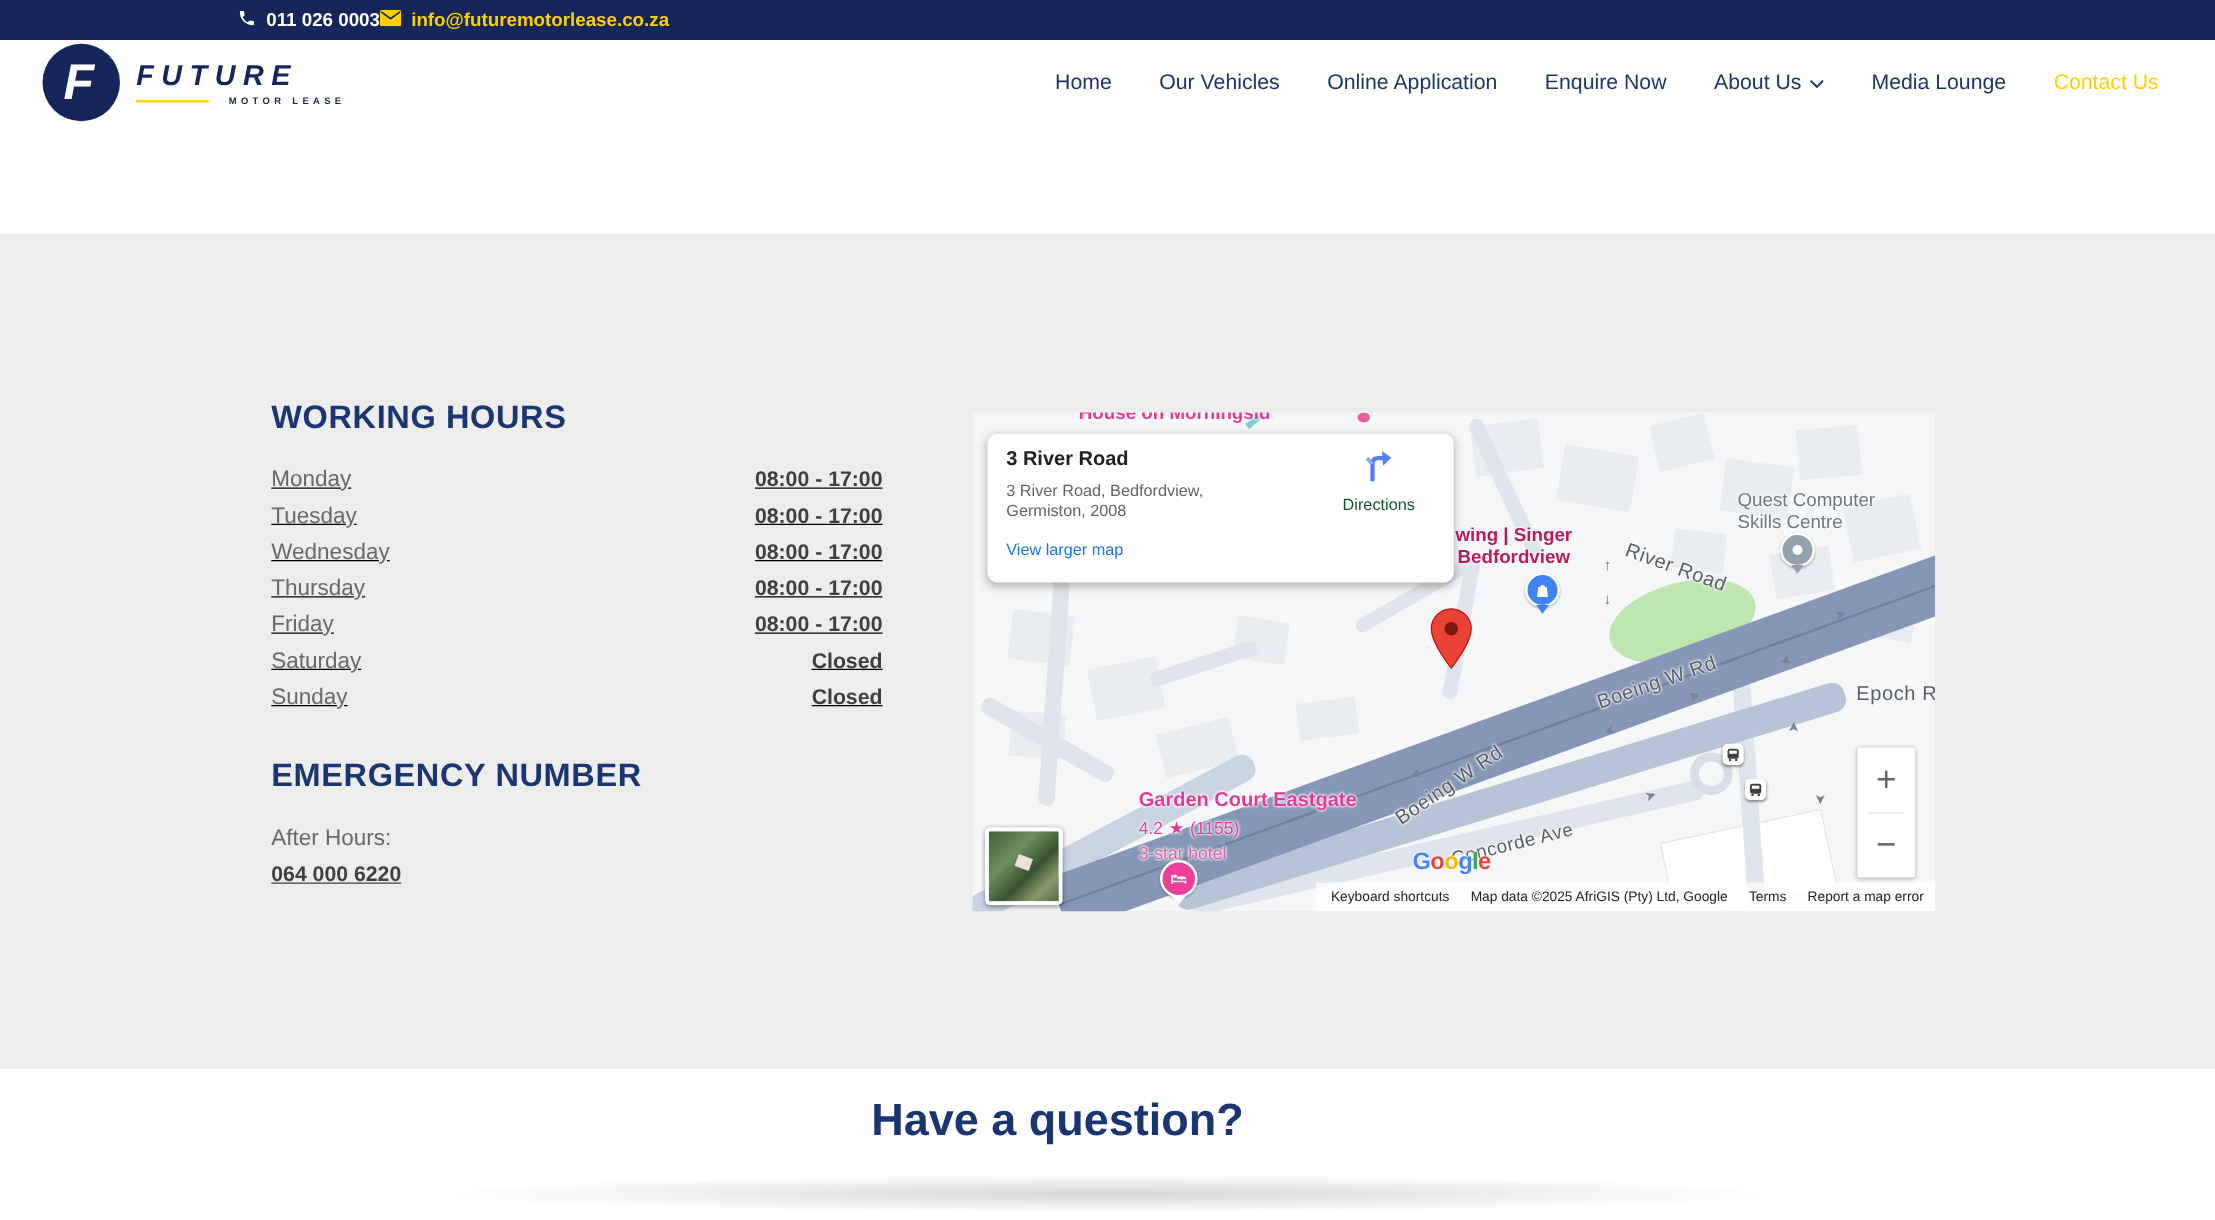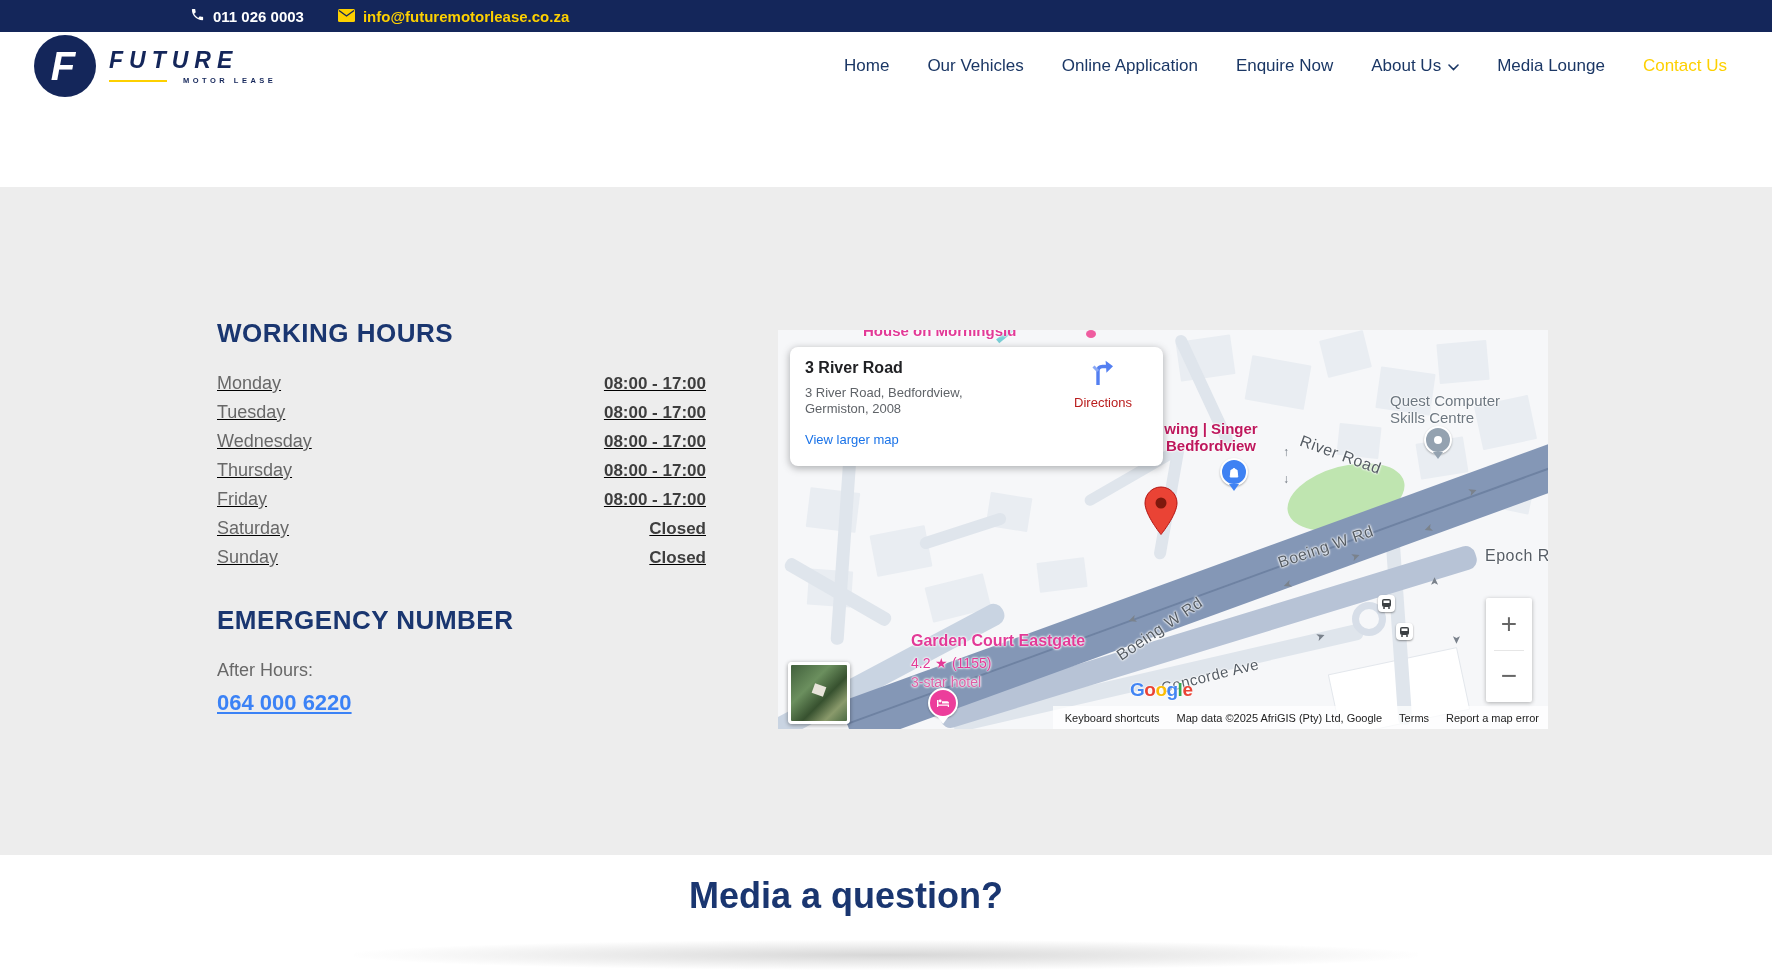--- a/index.html
+++ b/index.html
@@ -2,21 +2,21 @@
 <html><head>
 <meta charset="utf-8">
 <style>
   html,body{margin:0;padding:0;}
   body{width:1772px;height:976px;position:relative;overflow:hidden;background:#ffffff;
        font-family:"Liberation Sans","DejaVu Sans",sans-serif;}
 
   
   .topbar{position:absolute;left:0;top:0;width:1772px;height:32px;background:#14265a;
           display:flex;align-items:center;}
-  .topbar-inner{display:flex;align-items:center;gap:34px;margin-left:190px;}
+  .topbar-inner{display:flex;align-items:center;margin-left:190px;}
   .tb-item{display:flex;align-items:center;gap:8px;font-size:15px;cursor:pointer;}
   .tb-phone{color:#ffffff;font-weight:600;}
   .tb-email{color:#fdd000;font-weight:600;}
 
   
   .navbar{position:absolute;left:0;top:32px;width:1772px;height:68px;background:#ffffff;
           display:flex;align-items:center;justify-content:space-between;}
   .logo{display:flex;align-items:center;gap:13px;margin-left:34px;cursor:pointer;}
   .logo-badge{width:62px;height:62px;border-radius:50%;background:#14265a;display:flex;
               align-items:center;justify-content:center;color:#fff;font-size:40px;
@@ -35,22 +35,22 @@
   .section-gray{position:absolute;left:0;top:187px;width:1772px;height:668px;background:#ededed;}
   .wh-title{position:absolute;left:217px;top:318px;font-size:26px;font-weight:bold;
             color:#1a3670;letter-spacing:.5px;}
   .hours{position:absolute;left:217px;top:369px;width:489px;text-decoration:underline;}
   .hrow{display:flex;justify-content:space-between;align-items:center;height:29px;}
   .hday{font-size:18px;color:#686868;}
   .hval{font-size:17px;font-weight:bold;color:#3e3e3e;}
   .em-title{position:absolute;left:217px;top:605px;font-size:26px;font-weight:bold;
             color:#1a3670;letter-spacing:.5px;}
   .after-hours{position:absolute;left:217px;top:660px;font-size:18px;color:#686868;}
-  .em-number{position:absolute;left:217px;top:690px;font-size:22px;font-weight:bold;
-             color:#3b82f6;text-decoration:underline;cursor:pointer;}
+  .em-number{position:absolute;left:217px;top:690px;font-size:17px;font-weight:bold;
+             color:#404040;text-decoration:underline;cursor:pointer;}
 
   
   .map{position:absolute;left:778px;top:330px;width:770px;height:399px;background:#f6f7f9;
        overflow:hidden;}
   .bld{position:absolute;background:#e9edf2;border-radius:1px;}
   .road{position:absolute;background:#dfe5ec;border-radius:6px;}
   .hwy{position:absolute;left:42px;top:217px;width:900px;height:46px;background:#8497b6;
        transform:rotate(-20deg);z-index:1;}
   .hwy::after{content:"";position:absolute;left:0;top:22px;width:100%;height:2px;background:#6e82a2;}
   .slip{position:absolute;left:150px;top:295px;width:560px;height:24px;background:#b7c3d6;
@@ -73,21 +73,21 @@
   .updown{position:absolute;color:#6d757e;font-size:12px;z-index:3;line-height:12px;}
 
   
   .card{position:absolute;left:12px;top:17px;width:373px;height:119px;background:#fff;
         border-radius:8px;box-shadow:0 2px 7px 1px rgba(60,64,67,.35);z-index:30;
         padding:12px 0 0 15px;box-sizing:border-box;}
   .card-title{font-size:16px;font-weight:bold;color:#202124;}
   .card-addr{font-size:13px;color:#5f6368;line-height:16px;margin-top:8px;width:170px;}
   .card-link{font-size:13px;color:#1a73e8;margin-top:15px;display:inline-block;cursor:pointer;}
   .dirs{position:absolute;right:24px;top:10px;width:72px;text-align:center;cursor:pointer;}
-  .dirs-label{font-size:13px;color:#b91c1c;margin-top:4px;}
+  .dirs-label{font-size:13px;color:#14532d;margin-top:4px;}
 
   
   .pin{position:absolute;z-index:5;}
   .gpin-circle{width:24px;height:24px;border-radius:50%;border:2px solid #fff;display:flex;
                align-items:center;justify-content:center;box-shadow:0 1px 2px rgba(0,0,0,.3);}
   .pin-tail{width:0;height:0;border-left:5px solid transparent;border-right:5px solid transparent;
             border-top:7px solid #fff;margin:-2px auto 0 auto;}
 
   
   .zoomctl{position:absolute;left:708px;top:268px;width:46px;height:104px;background:#fff;
@@ -363,14 +363,14 @@
   <div class="glogo"><span style="color:#4285F4">G</span><span style="color:#EA4335">o</span><span style="color:#FBBC05">o</span><span style="color:#4285F4">g</span><span style="color:#34A853">l</span><span style="color:#EA4335">e</span></div>
 
   <div class="attr">
     <span class="lnk">Keyboard shortcuts</span>
     <span>Map data ©2025 AfriGIS (Pty) Ltd, Google</span>
     <span class="lnk">Terms</span>
     <span class="lnk">Report a map error</span>
   </div>
 </div>
 
-<div class="question">Media a question?</div>
+<div class="question">Have a question?</div>
 <div class="bottom-shadow"></div>
 
 </body></html>

